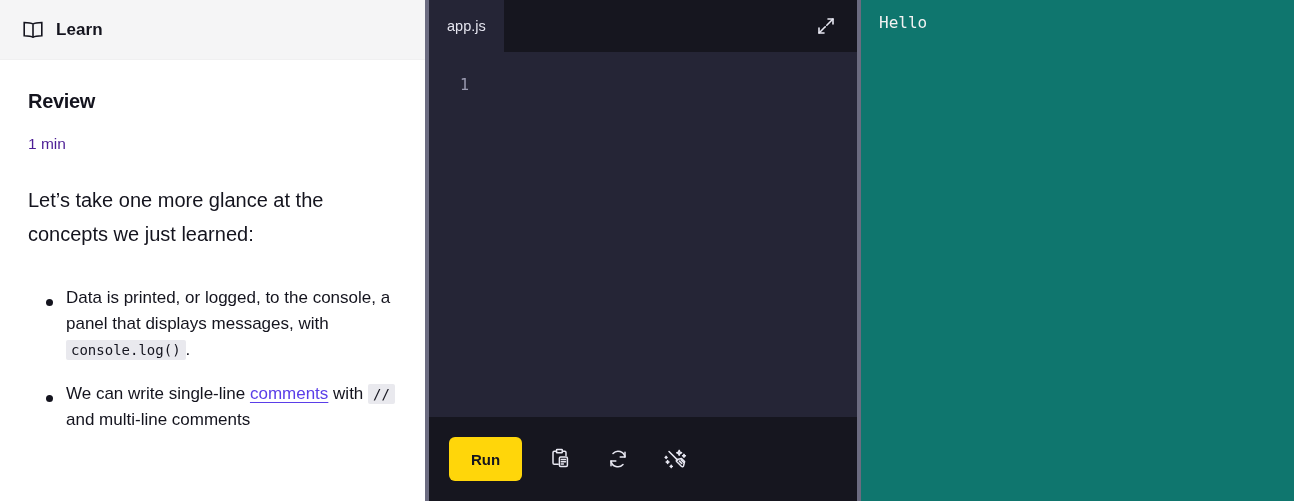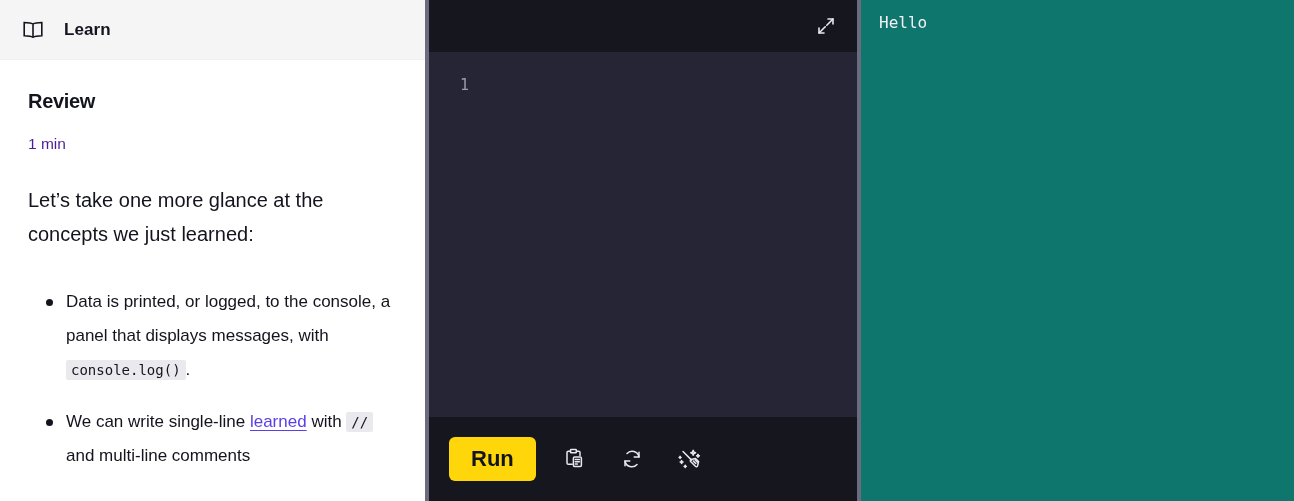--- a/index.html
+++ b/index.html
@@ -26,21 +26,21 @@
     overflow: hidden;
     position: relative;
   }
   .learn-header {
     height: 60px;
     min-height: 60px;
     background: #f5f5f6;
     display: flex;
     align-items: center;
     padding-left: 22px;
-    gap: 20px;
+    gap: 12px;
     border-bottom: 1px solid #f0f0f1;
   }
   .book-icon { width: 22px; height: 18px; display: block; }
   .learn-title {
     font-size: 17px;
     font-weight: bold;
     color: #14141e;
     letter-spacing: 0.1px;
   }
   .learn-body {
@@ -70,21 +70,21 @@
     font-size: 20px;
     line-height: 34px;
     color: #14141e;
     margin-bottom: 34px;
   }
   .bullet-list { list-style: none; }
   .bullet-item {
     position: relative;
     padding-left: 38px;
     font-size: 17px;
-    line-height: 34px;
+    line-height: 26px;
     color: #14141e;
     margin-bottom: 18px;
   }
   .bullet-item::before {
     content: "";
     position: absolute;
     left: 18px;
     top: 14px;
     width: 7px;
     height: 7px;
@@ -183,21 +183,21 @@
     min-height: 84px;
     background: #16161f;
     display: flex;
     align-items: center;
     padding-left: 20px;
     gap: 18px;
   }
   .run-button {
     background: #ffd60a;
     color: #14141e;
-    font-size: 22px;
+    font-size: 15px;
     font-weight: bold;
     border: none;
     border-radius: 6px;
     padding: 0 22px;
     height: 44px;
     cursor: pointer;
     font-family: "Liberation Sans", sans-serif;
   }
   .tool-icon {
     width: 40px;
@@ -245,31 +245,34 @@
     <div class="learn-body">
       <h1 class="lesson-title">Review</h1>
       <div class="duration">1 min</div>
       <p class="intro-para">Let’s take one more glance at the concepts we just learned:</p>
 
       <ul class="bullet-list">
         <li class="bullet-item">
           <span>Data is printed, or logged, to the console, a panel that displays messages, with </span><code class="inline">console.log()</code><span>.</span>
         </li>
         <li class="bullet-item">
-          <span>We can write single-line </span><a class="doc-link" href="#">learned</a><span> with </span><code class="inline">//</code><span> and multi-line comments</span>
+          <span>We can write single-line </span><a class="doc-link" href="#">comments</a><span> with </span><code class="inline">//</code><span> and multi-line comments</span>
         </li>
       </ul>
     </div>
   </div>
 
   <div class="divider"></div>
 
   <div class="editor-panel">
 
     <div class="tab-bar">
+      <div class="tab">
+        <span>app.js</span>
+      </div>
       <div class="expand-btn">
         <svg width="20" height="20" viewBox="0 0 20 20" fill="none" stroke="#e8e8f2" stroke-width="1.6" stroke-linecap="round" stroke-linejoin="round">
           <path d="M12 3h5v5"></path>
           <path d="M17 3l-6.2 6.2"></path>
           <path d="M8 17H3v-5"></path>
           <path d="M3 17l6.2-6.2"></path>
         </svg>
       </div>
     </div>
 

